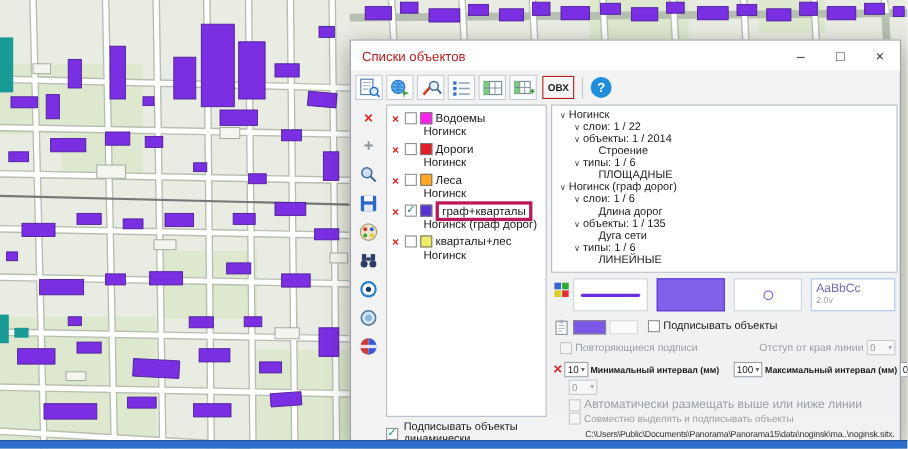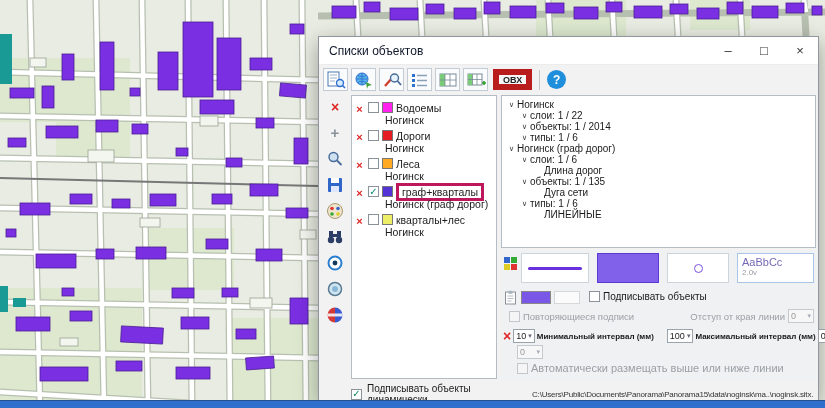--- a/index.html
+++ b/index.html
@@ -6,28 +6,28 @@
   body { font-family:"Liberation Sans","DejaVu Sans",sans-serif; }
   .stage { position:relative; width:825px; height:408px; overflow:hidden; background:#e9ece2; }
 
   .map { position:absolute; inset:0; }
   .bottom-strip { position:absolute; left:0; top:400px; width:825px; height:8px; background:#2e6fce; border-top:1px solid #23508f; z-index:8; }
 
   
   .dialog { position:absolute; left:318px; top:36px; width:501px; height:365px;
             background:#f2f2f2; border:1px solid #8f969e; box-shadow:0 6px 20px rgba(0,0,0,.35); z-index:5; }
   .titlebar { height:28px; background:#ffffff; display:flex; align-items:center; border-bottom:1px solid #ececec; }
-  .title { margin-left:10px; font-size:12px; color:#0f172a; }
+  .title { margin-left:10px; font-size:12px; color:#b91c1c; }
   .winbtns { margin-left:auto; display:flex; height:100%; }
   .winbtn { width:36px; height:100%; display:flex; align-items:center; justify-content:center; font-size:13px; color:#333; cursor:default; }
   .winbtn i { font-style:normal; }
 
   .toolbar { position:absolute; left:0; top:29px; height:27px; width:100%; display:flex; align-items:center; padding-left:4px; gap:3px; }
   .tbtn { width:25px; height:23px; border:1px solid #c3cbd4; background:#fafbfc; display:flex; align-items:center; justify-content:center; padding:0; }
-  .ovx-btn { height:21px; border:6px solid #b91c1c; background:#f6f6f6; font-size:9px; font-weight:bold; color:#222; padding:0 4px; margin-left:2px; font-family:inherit; }
+  .ovx-btn { height:21px; border:1px solid #b91c1c; background:#f6f6f6; font-size:9px; font-weight:bold; color:#222; padding:0 4px; margin-left:2px; font-family:inherit; }
   .tsep { width:1px; height:20px; background:#c8c8c8; margin:0 4px; }
   .help-btn { width:19px; height:19px; border-radius:50%; background:#1f8fdc; color:#fff; font-weight:bold; font-size:12px;
               display:flex; align-items:center; justify-content:center; border:none; }
   .help-btn i { font-style:normal; }
 
   .side-tools { position:absolute; left:3px; top:60px; width:26px; display:flex; flex-direction:column; align-items:center; gap:7px; }
   .st { width:20px; height:19px; display:flex; align-items:center; justify-content:center; }
   .st-x i, .px-x i { font-style:normal; color:#e02525; font-weight:bold; font-size:14px; line-height:1; }
   .st-plus i { font-style:normal; color:#8a929a; font-weight:bold; font-size:15px; line-height:1; }
 
@@ -382,23 +382,29 @@
           <span>Ногинск</span>
         </div>
       <div class="trow lvl1">
           <i class="chev">∨</i>
           <span>слои: 1 / 22</span>
         </div>
       <div class="trow lvl1">
           <i class="chev">∨</i>
           <span>объекты: 1 / 2014</span>
         </div>
+      <div class="trow lvl2">
+          <span>Строение</span>
+        </div>
       <div class="trow lvl1">
           <i class="chev">∨</i>
           <span>типы: 1 / 6</span>
+        </div>
+      <div class="trow lvl2">
+          <span>ПЛОЩАДНЫЕ</span>
         </div>
       <div class="trow lvl0">
           <i class="chev">∨</i>
           <span>Ногинск (граф дорог)</span>
         </div>
       <div class="trow lvl1">
           <i class="chev">∨</i>
           <span>слои: 1 / 6</span>
         </div>
       <div class="trow lvl2">
@@ -490,20 +496,24 @@
             <span>0</span>
             <i class="arr">▾</i>
           </span>
       </span>
 
       <span class="abs prop-row" style="left:16px;top:112px;">
         <span class="cb dis"></span>
         <span class="glbl" style="font-size:11px;">Автоматически размещать выше или ниже линии</span>
       </span>
 
+      <span class="abs prop-row" style="left:16px;top:125px;">
+        <span class="cb dis"></span>
+        <span class="glbl" style="font-size:9px;">Совместно выделять и подписывать объекты</span>
+      </span>
 
     </div>
 
     <div class="footer">
       <span class="cb on">
           <i class="mark">✓</i>
         </span>
       <span class="f-label">Подписывать объекты динамически</span>
       <span class="f-path">C:\Users\Public\Documents\Panorama\Panorama15\data\noginsk\ma..\noginsk.sitx.obx</span>
     </div>

